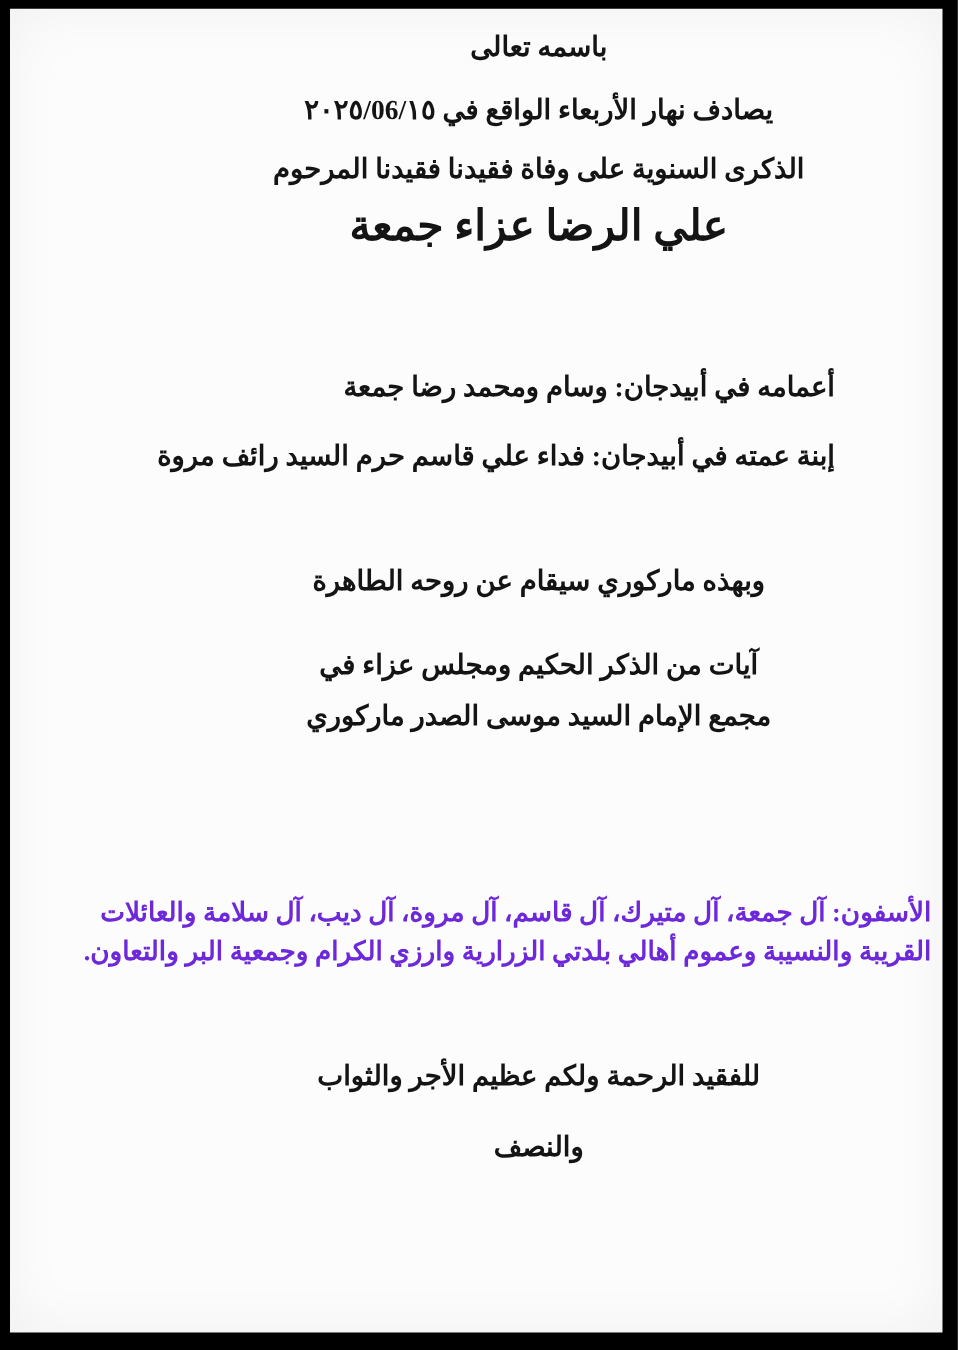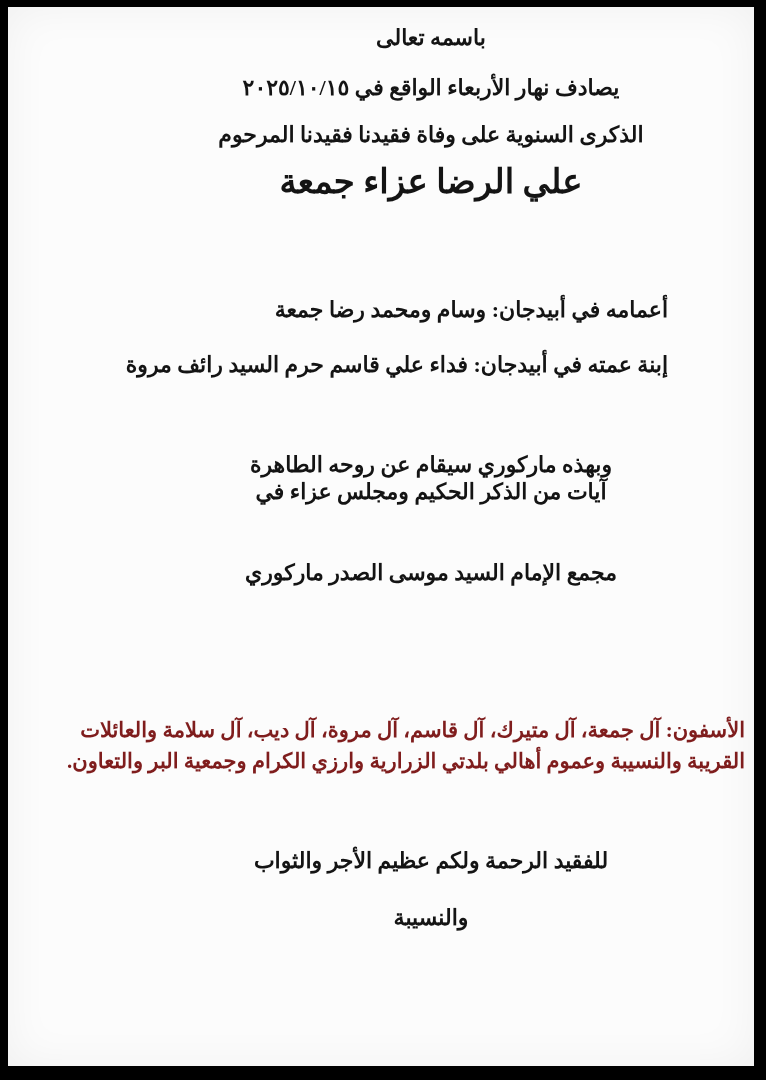--- a/index.html
+++ b/index.html
@@ -47,62 +47,62 @@
     font-size: 34px;
     letter-spacing: 0.5px;
   }
   .mourners {
     position: absolute;
     top: 708px;
     right: 9px;
     left: 36px;
     text-align: right;
     font-weight: bold;
-    color: #7f1d1d;
+    color: #6d28d9;
     font-size: 21px;
   }
   .mourners .pline {
     line-height: 31px;
     white-space: nowrap;
   }
   .date-ltr {
     direction: ltr;
     unicode-bidi: isolate;
   }
 </style>
 </head>
 <body>
 
 <div class="photo">
   <div class="paper">
 
     <div class="line centered" style="top:18px">باسمه تعالى</div>
 
     <div class="line centered" style="top:68px">
-      <span>يصادف نهار الأربعاء الواقع في </span><span class="date-ltr">٢٠٢٥/١٠/١٥</span>
+      <span>يصادف نهار الأربعاء الواقع في </span><span class="date-ltr">٢٠٢٥/06/١٥</span>
     </div>
 
     <div class="line centered" style="top:115px">الذكرى السنوية على وفاة فقيدنا فقيدنا المرحوم</div>
 
     <div class="line centered name" style="top:155px">علي الرضا عزاء جمعة</div>
 
     <div class="line right-indent" style="top:290px">أعمامه في أبيدجان: وسام ومحمد رضا جمعة</div>
 
     <div class="line right-indent" style="top:345px">إبنة عمته في أبيدجان: فداء علي قاسم حرم السيد رائف مروة</div>
 
     <div class="line centered" style="top:445px">وبهذه ماركوري سيقام عن روحه الطاهرة</div>
 
-    <div class="line centered" style="top:472px">آيات من الذكر الحكيم ومجلس عزاء في</div>
+    <div class="line centered" style="top:512px">آيات من الذكر الحكيم ومجلس عزاء في</div>
 
     <div class="line centered" style="top:553px">مجمع الإمام السيد موسى الصدر ماركوري</div>
 
 
     <div class="mourners">
       <div class="pline">الأسفون: آل جمعة، آل متيرك، آل قاسم، آل مروة، آل ديب، آل سلامة والعائلات</div>
       <div class="pline">القريبة والنسيبة وعموم أهالي بلدتي الزرارية وارزي الكرام وجمعية البر والتعاون.</div>
     </div>
 
     <div class="line centered" style="top:841px">للفقيد الرحمة ولكم عظيم الأجر والثواب</div>
 
-    <div class="line centered" style="top:898px">والنسيبة</div>
+    <div class="line centered" style="top:898px">والنصف</div>
 
   </div>
 </div>
 
 </body></html>

